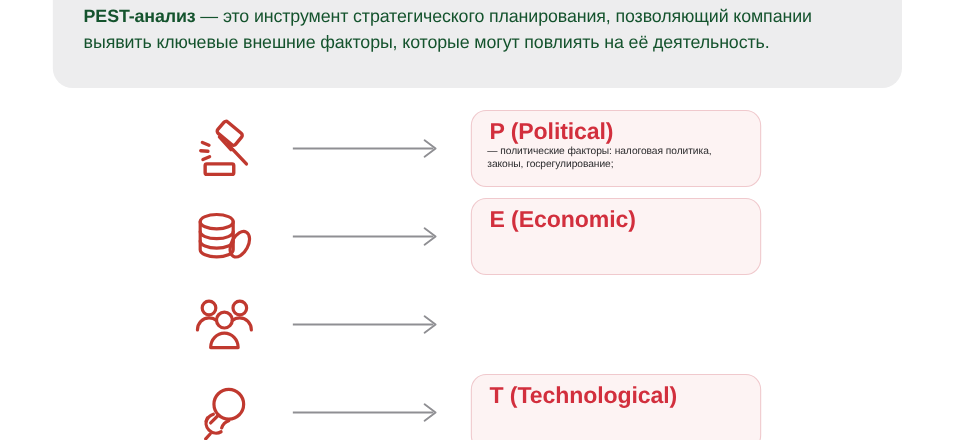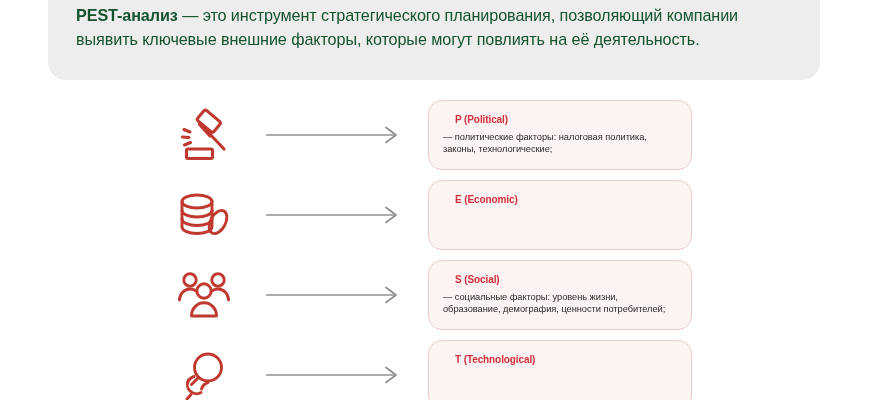--- a/index.html
+++ b/index.html
@@ -85,25 +85,25 @@
     width: 264px;
     height: 70px;
     background: #fdf3f3;
     border: 1px solid #f0c9cd;
     border-radius: 14px;
     box-sizing: border-box;
     padding: 9px 14px 8px 14px;
     overflow: hidden;
   }
   .card-title {
-    font-size: 10px;
+    font-size: 21px;
     font-weight: bold;
     color: #d22f3d;
     line-height: 19px;
-    margin: 0 0 3px 12px;
+    margin: 0 0 3px 2px;
     letter-spacing: -0.1px;
   }
   .card-desc {
     font-size: 9.3px;
     line-height: 11.6px;
     color: #2a2a2c;
     margin: 0;
     letter-spacing: -0.05px;
   }
 </style>
@@ -134,21 +134,21 @@
       </svg>
     </div>
     <div class="arrow-cell">
       <svg width="136" height="18" viewBox="0 0 136 18">
         <line x1="0" y1="9" x2="128" y2="9" stroke="#8f8f93" stroke-width="1.7"></line>
         <polyline points="120,1.5 130,9 120,16.5" fill="none" stroke="#8f8f93" stroke-width="1.7" stroke-linecap="round" stroke-linejoin="round"></polyline>
       </svg>
     </div>
     <div class="card">
       <div class="card-title">P (Political)</div>
-      <div class="card-desc">— политические факторы: налоговая политика, законы, технологические;</div>
+      <div class="card-desc">— политические факторы: налоговая политика, законы, госрегулирование;</div>
     </div>
   </div>
 
   <div class="row">
     <div class="icon-cell">
       <svg width="58" height="54" viewBox="0 0 58 54" fill="none" stroke="#c0392f" stroke-width="2.9" stroke-linecap="round" stroke-linejoin="round">
 
         <ellipse cx="22" cy="12.5" rx="15" ry="6.5"></ellipse>
 
         <path d="M7 12.5 V 38 c0 3.6 6.7 6.5 15 6.5 s15 -2.9 15 -6.5 V 12.5"></path>
@@ -182,24 +182,20 @@
 
         <circle cx="29" cy="22" r="7.2"></circle>
         <path d="M16.5 47 c0 -7.4 5.6 -13.2 12.5 -13.2 s12.5 5.8 12.5 13.2 z"></path>
       </svg>
     </div>
     <div class="arrow-cell">
       <svg width="136" height="18" viewBox="0 0 136 18">
         <line x1="0" y1="9" x2="128" y2="9" stroke="#8f8f93" stroke-width="1.7"></line>
         <polyline points="120,1.5 130,9 120,16.5" fill="none" stroke="#8f8f93" stroke-width="1.7" stroke-linecap="round" stroke-linejoin="round"></polyline>
       </svg>
-    </div>
-    <div class="card">
-      <div class="card-title">S (Social)</div>
-      <div class="card-desc">— социальные факторы: уровень жизни, образование, демография, ценности потребителей;</div>
     </div>
   </div>
 
   <div class="row">
     <div class="icon-cell">
       <svg width="58" height="54" viewBox="0 0 58 54" fill="none" stroke="#c0392f" stroke-width="2.9" stroke-linecap="round" stroke-linejoin="round">
 
         <circle cx="33" cy="18.5" r="13.5"></circle>
 
         <path d="M23.5 28.5 l-7 7"></path>

